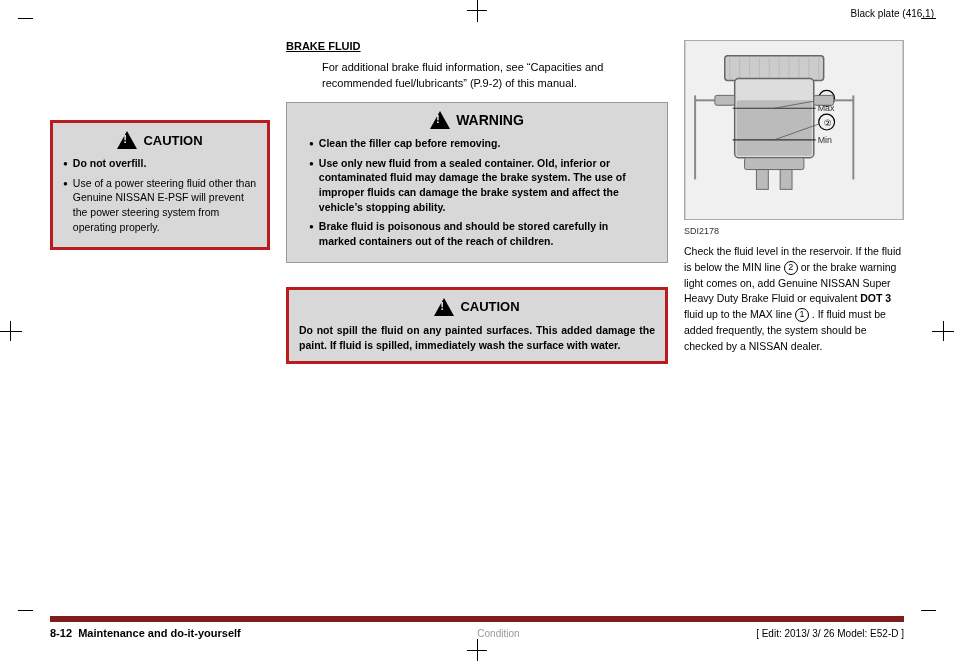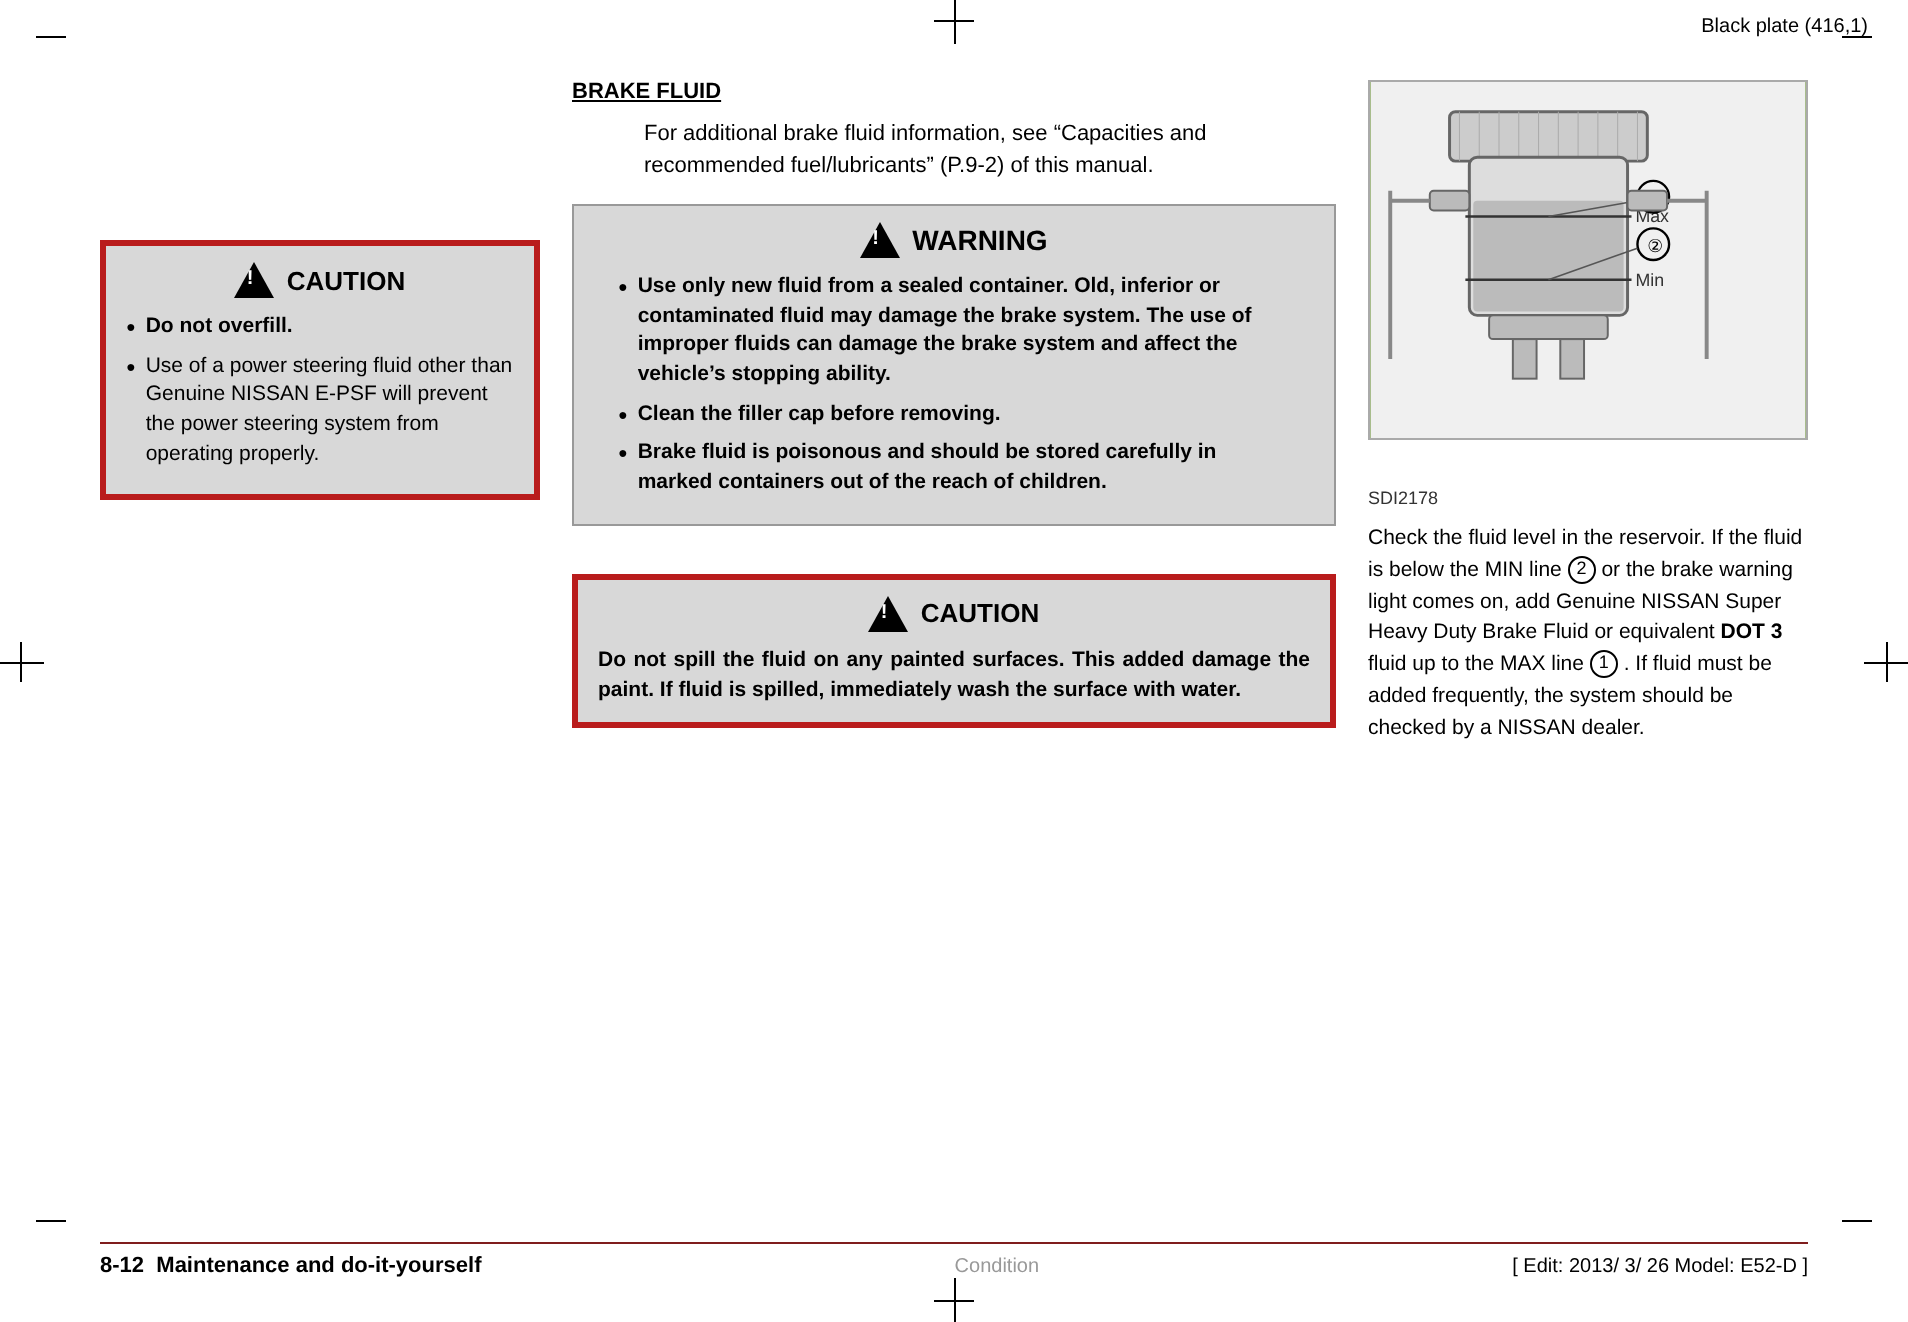--- a/index.html
+++ b/index.html
@@ -254,21 +254,21 @@
     }
 
     
     .diagram-area {
       border: 1px solid #aaa;
       background: #4d7c0f;
       width: 100%;
       height: 180px;
       position: relative;
       overflow: hidden;
-      margin-bottom: 24px;
+      margin-bottom: 6px;
     }
 
     .diagram-caption {
       font-size: 9px;
       text-align: left;
       color: #333;
       margin-bottom: 8px;
     }
 
     .diagram-text {
@@ -278,21 +278,21 @@
 
     
     .page-footer {
       position: absolute;
       bottom: 22px;
       left: 50px;
       right: 50px;
       display: flex;
       justify-content: space-between;
       align-items: center;
-      border-top: 1px solid #7f1d1d;
+      border-top: 6px solid #7f1d1d;
       padding-top: 5px;
     }
 
     .footer-page-num {
       font-weight: bold;
       font-size: 11px;
     }
 
     .footer-center {
       font-size: 10px;
@@ -369,24 +369,24 @@
       For additional brake fluid information, see “Capacities and recommended fuel/lubricants” (P.9-2) of this manual.
     </p>
 
     <div class="warning-box">
       <div class="warning-header">
         <span class="alert-triangle"></span>
         <span>WARNING</span>
       </div>
       <ul class="bullet-list">
         <li>
-          <span><strong>Use only new fluid from a sealed container. Old, inferior or contaminated fluid may damage the brake system. The use of improper fluids can damage the brake system and affect the vehicle’s stopping ability.</strong></span>
+          <span><strong>Clean the filler cap before removing.</strong></span>
         </li>
         <li>
-          <span><strong>Clean the filler cap before removing.</strong></span>
+          <span><strong>Use only new fluid from a sealed container. Old, inferior or contaminated fluid may damage the brake system. The use of improper fluids can damage the brake system and affect the vehicle’s stopping ability.</strong></span>
         </li>
         <li>
           <span><strong>Brake fluid is poisonous and should be stored carefully in marked containers out of the reach of children.</strong></span>
         </li>
       </ul>
     </div>
 
     <div class="caution-box">
       <div class="caution-header">
         <span class="alert-triangle"></span>

